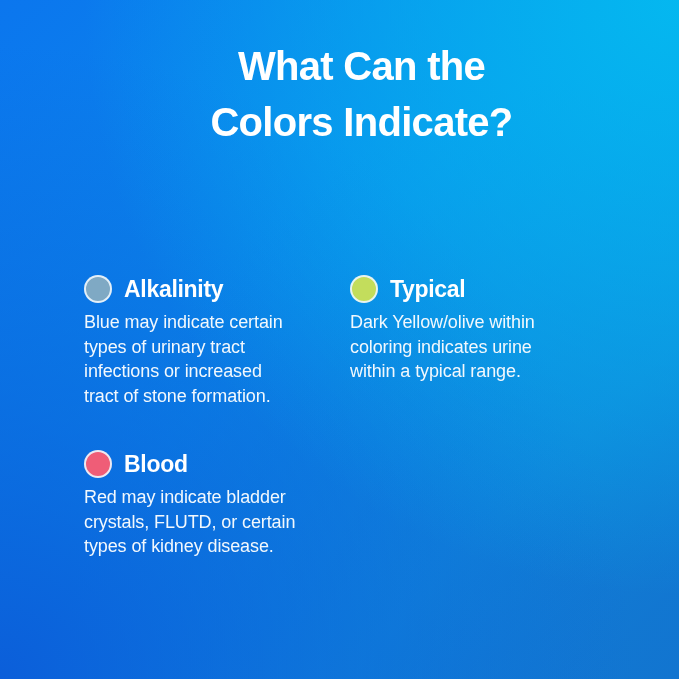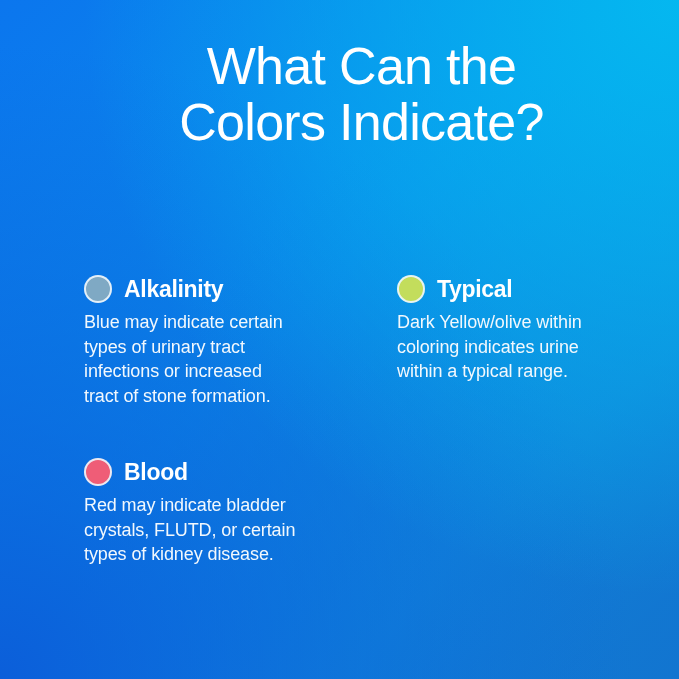--- a/index.html
+++ b/index.html
@@ -33,40 +33,39 @@
   .title-block {
     position: absolute;
     top: 38px;
     left: 0;
     width: 679px;
     text-align: center;
   }
   .title-line {
     display: block;
     color: #ffffff;
-    font-size: 52px;
-    font-weight: 400;
+    font-size: 40px;
+    font-weight: 700;
     letter-spacing: -0.7px;
     line-height: 56px;
     white-space: nowrap;
     margin-left: 44px;
   }
 
   
   .entries {
     position: absolute;
     top: 272px;
     left: 84px;
     width: 520px;
     display: grid;
     grid-template-columns: 266px 254px;
     grid-template-rows: auto auto;
     row-gap: 39px;
     column-gap: 0px;
-    gap: 47px;
   }
 
   .entry {
     position: relative;
   }
 
   .entry-head {
     display: flex;
     align-items: center;
     height: 34px;

